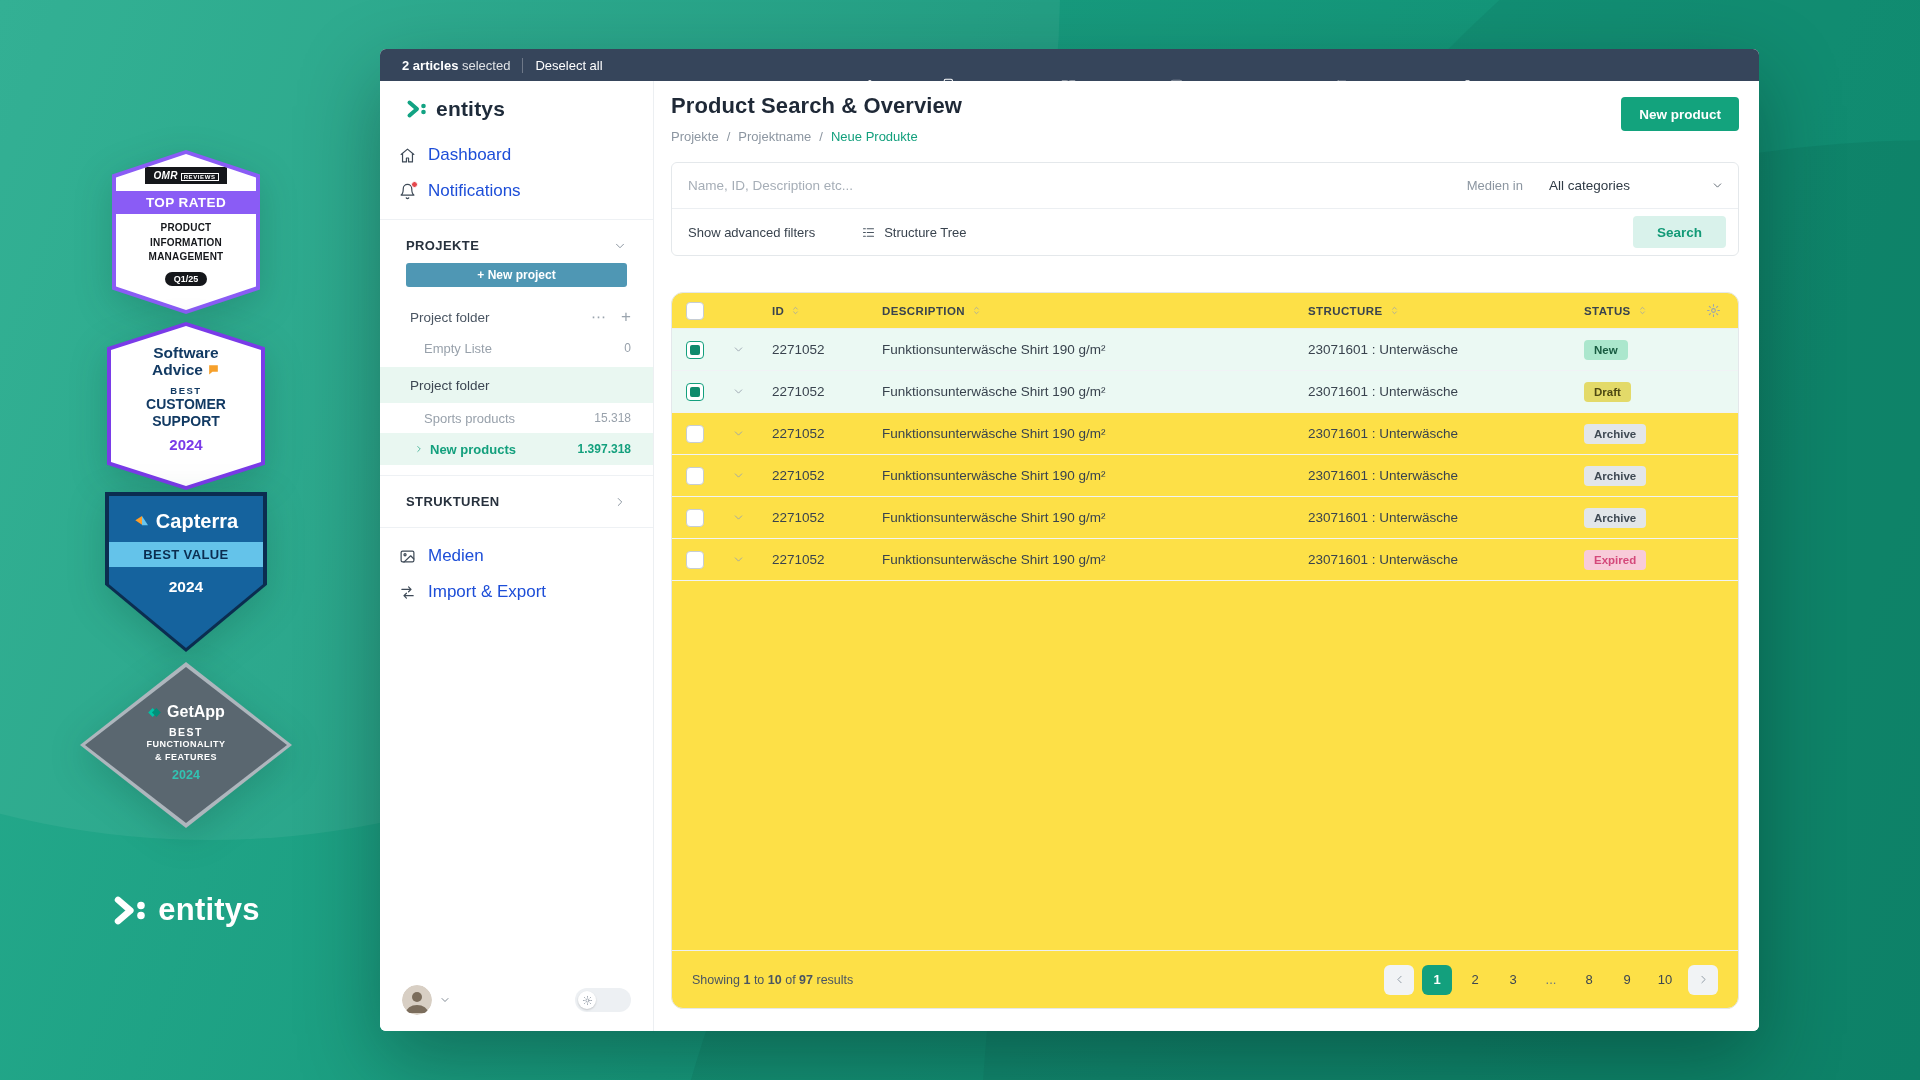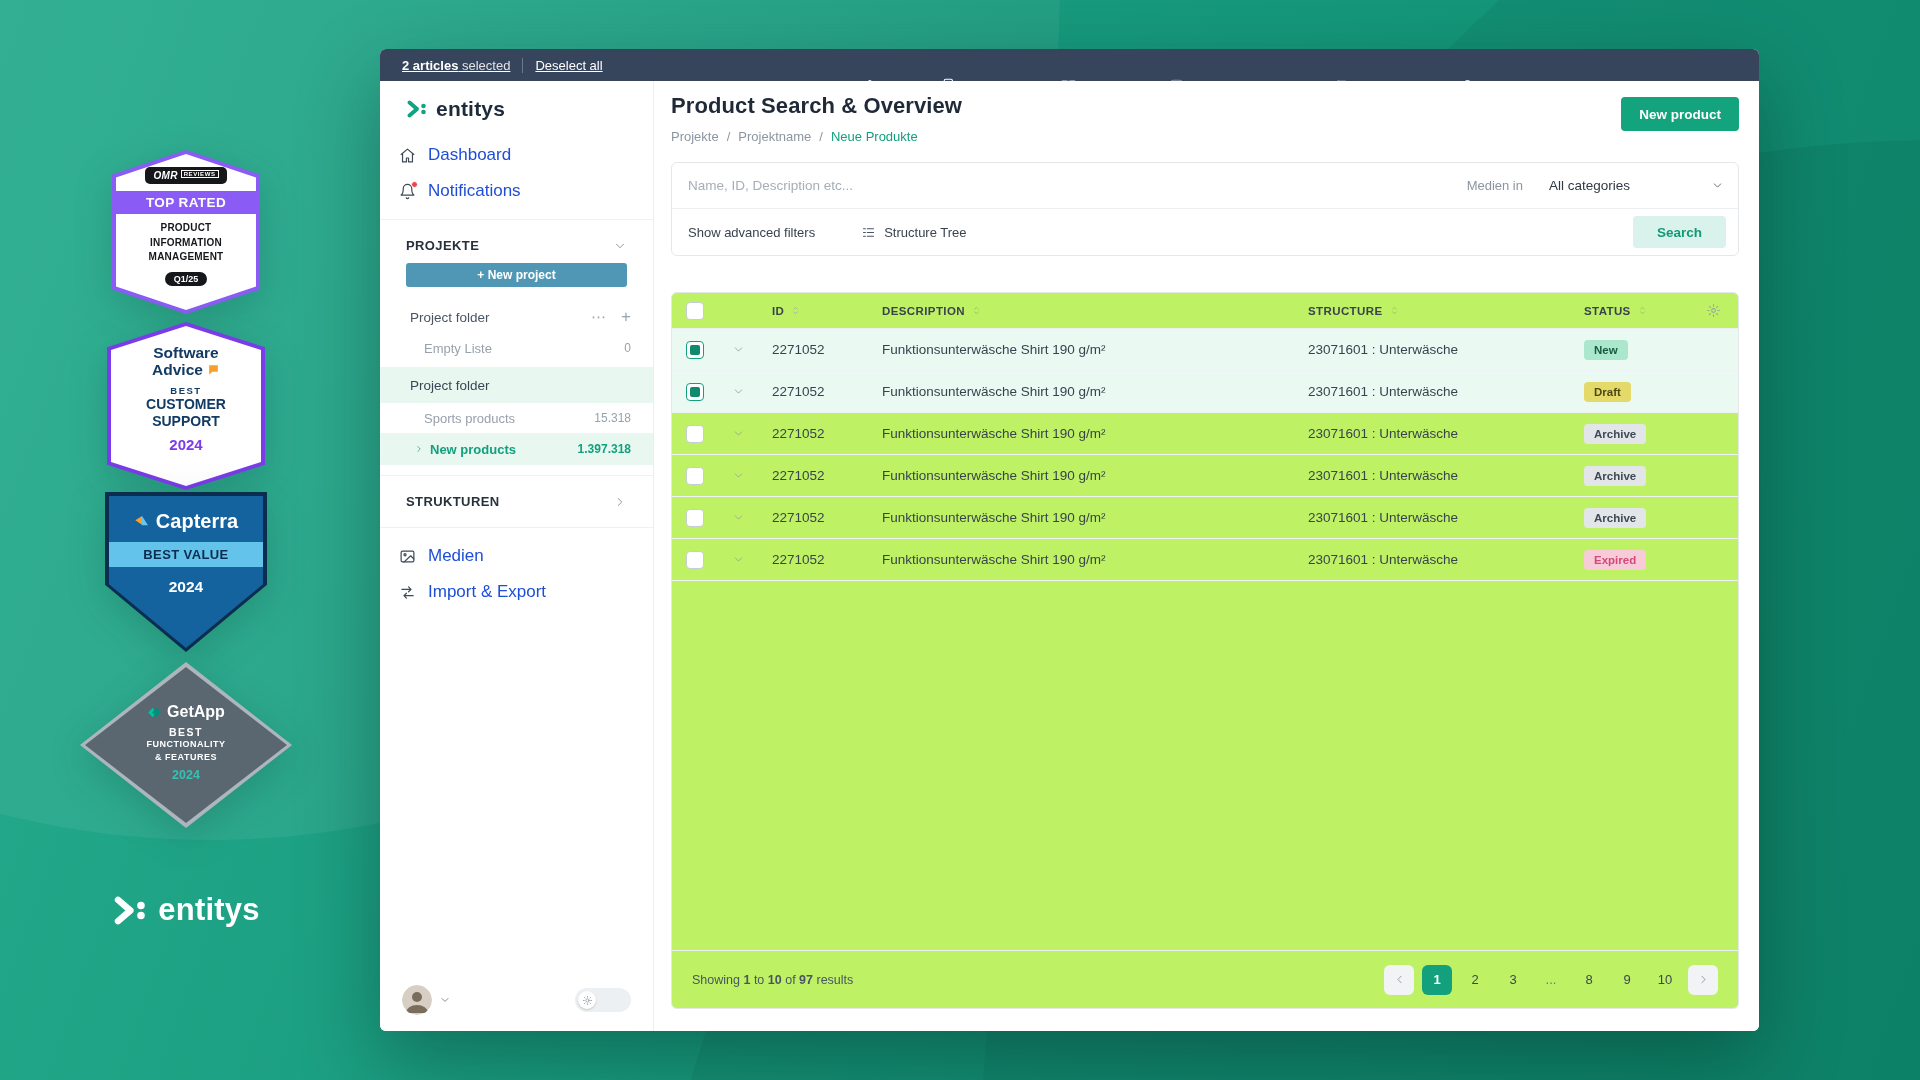--- a/index.html
+++ b/index.html
@@ -18,21 +18,21 @@
   .badge { position:absolute; left:50%; transform:translateX(-50%); filter:drop-shadow(0 10px 18px rgba(0,40,30,.18)); }
   .clip-hex { clip-path:polygon(50% 0%,100% 15%,100% 85%,50% 100%,0% 85%,0% 15%); }
   .clip-shield { clip-path:polygon(0 0,100% 0,100% 58%,50% 100%,0 58%); }
   .clip-diamond { clip-path:polygon(50% 0,100% 50%,50% 100%,0 50%); }
   .badge .b-border { position:absolute; inset:0; }
   .badge .b-inner { position:absolute; display:flex; flex-direction:column; align-items:center; text-align:center; }
 
   .badge-omr { top:150px; width:148px; height:164px; }
   .badge-omr .b-border { background:#8a5cf5; }
   .badge-omr .b-inner { inset:4px; background:#fff; }
-  .omr-pill { margin-top:13px; display:flex; align-items:flex-start; gap:3px; background:#15171b; border-radius:5px; padding:3px 8px; }
+  .omr-pill { margin-top:13px; display:flex; align-items:flex-end; gap:3px; background:#15171b; border-radius:0; padding:3px 8px; }
   .omr-word { color:#fff; font-weight:800; font-style:italic; font-size:10px; letter-spacing:.3px; }
   .omr-rev { color:#fff; font-size:6px; font-weight:700; border:1px solid #fff; padding:0 2px; letter-spacing:.6px; }
   .omr-banner { margin-top:7px; width:100%; background:#8a5cf5; color:#fff; font-size:13.5px; font-weight:800; letter-spacing:.4px; padding:4px 0; }
   .omr-lines { margin-top:7px; font-size:10px; font-weight:800; color:#15171b; line-height:1.45; letter-spacing:.2px; }
   .omr-period { margin-top:7px; background:#15171b; color:#fff; font-size:9px; font-weight:700; padding:2px 9px; border-radius:8px; }
 
   .badge-sa { top:322px; width:158px; height:168px; }
   .badge-sa .b-border { background:#7a3be8; }
   .badge-sa .b-inner { inset:4px; background:#fff; padding-top:18px; }
   .sa-brand { font-size:15.5px; font-weight:800; color:#123a63; line-height:1.1; }
@@ -61,21 +61,21 @@
   .entitys-wordmark .word { font-size:31px; font-weight:800; letter-spacing:.2px; }
   .mark { display:block; }
 
   
   .app-window { position:absolute; left:380px; top:49px; width:1379px; height:982px; z-index:3;
                 background:#fff; border-radius:6px; overflow:hidden; display:flex; flex-direction:column;
                 box-shadow:0 30px 80px rgba(0,30,24,.35); }
 
   .action-bar { flex:0 0 32px; background:#36455b; color:#fff; display:flex; align-items:center;
                 padding:0 22px; position:relative; font-size:13px; }
-  .ab-left { display:flex; align-items:flex-end; gap:12px;text-decoration:underline; }
+  .ab-left { display:flex; align-items:flex-end; gap:12px; }
   .ab-sel b { font-weight:700; }
   .ab-sel span { color:rgba(255,255,255,.85); }
   .ab-div { width:1px; height:15px; background:rgba(255,255,255,.28); }
   .ab-deselect { cursor:pointer; }
   .ab-center { position:absolute; left:478px; top:0; height:100%; display:flex; align-items:center; gap:40px; }
   .ab-item { display:flex; align-items:center; gap:8px; cursor:pointer; color:#fff; white-space:nowrap;margin-top:41px; }
   .ab-item.disabled { color:rgba(255,255,255,.42); cursor:default; }
   .ab-item .icon { width:15px; height:15px; }
 
   .window-body { flex:1; display:flex; min-height:0; }
@@ -128,22 +128,22 @@
   .search-input::placeholder { color:#a6aeb7; }
   .search-in { font-size:13px; color:#8c96a1; margin:0 26px 0 10px; white-space:nowrap; }
   .category-select { display:flex; align-items:center; justify-content:space-between; width:175px; font-size:13.5px; color:#2f3a45; cursor:pointer; }
   .category-select .icon { width:13px; height:13px; color:#59636d; }
   .search-row2 { display:flex; align-items:center; height:46px; padding:0 12px 0 16px; gap:46px; }
   .adv-filters { font-size:13px; color:#39434e; cursor:pointer; }
   .structure-tree { display:flex; align-items:center; gap:8px; font-size:13px; color:#39434e; cursor:pointer; }
   .structure-tree .icon { width:15px; height:15px; color:#4a5561; }
   .search-btn { margin-left:auto; height:32px; padding:0 24px; background:#d9f2eb; color:#129a77; border:none; border-radius:4px; font-size:13.5px; font-weight:600; cursor:pointer; font-family:inherit; }
 
-  .table-card { margin-top:36px; border:1px solid #e4e8eb; border-radius:6px; flex:1; min-height:0;
-                display:flex; flex-direction:column; overflow:hidden; background:#bef264; }
+  .table-card { margin-top:36px; border:1px solid #e4e8eb; border-radius:12px; flex:1; min-height:0;
+                display:flex; flex-direction:column; overflow:hidden; background:#fde047; }
   .t-grid { display:grid; grid-template-columns:46px 40px 110px 1fr 260px 120px 50px; align-items:center; }
   .t-head { flex:0 0 36px; border-bottom:1px solid #eceff2; font-size:11.5px; font-weight:700; color:#39434e; letter-spacing:.4px; }
   .th-cell { display:flex; align-items:center; gap:6px; cursor:pointer; }
   .th-cell .icon { width:11px; height:11px; color:#9aa4ae; }
   .pad-l { padding-left:14px; }
   .t-row { flex:0 0 42px; height:42px; border-bottom:1px solid #f0f3f5; font-size:13.5px; color:#39434e; }
   .t-row.selected { background:#ebf9f3; }
   .cb { width:18px; height:18px; border:1.5px solid #c6cdd4; border-radius:4px; background:#fff; margin:0 auto;
         display:flex; align-items:center; justify-content:center; cursor:pointer; }
   .cb.checked { border-color:#13a07d; }

